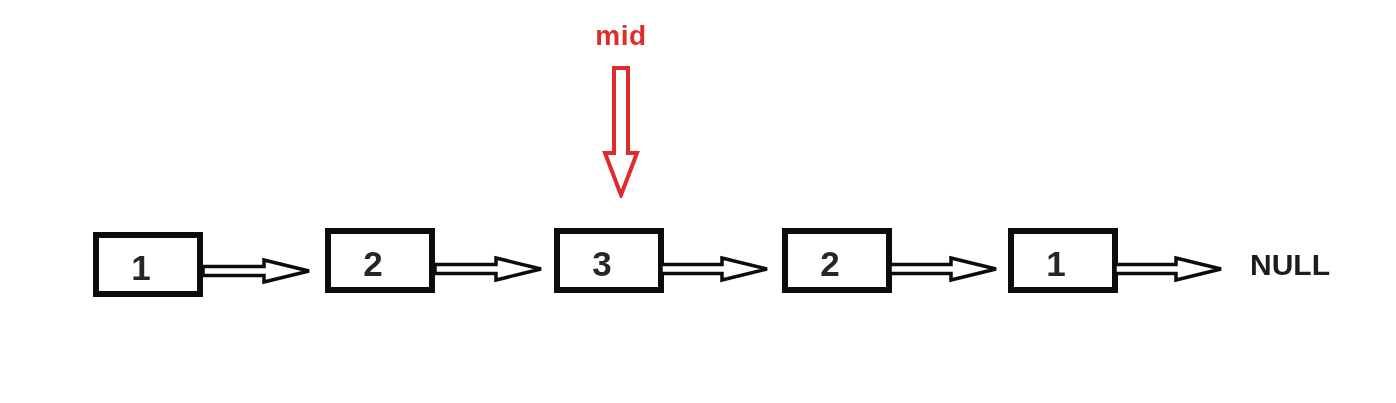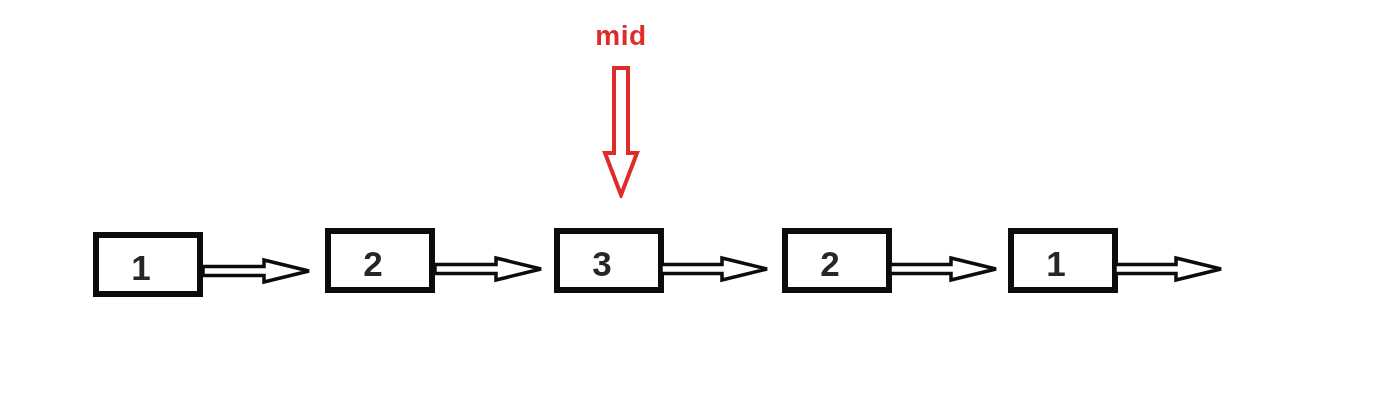--- a/index.html
+++ b/index.html
@@ -116,16 +116,17 @@
   <svg class="h-arrow" style="left:660px; top:254px;" width="110" height="30" viewBox="0 0 110 30">
     <path d="M1,10.5 H62 V4 L107,15 L62,26 V19.5 H1 Z" fill="#ffffff" stroke="#0c0c0c" stroke-width="3.5" stroke-linejoin="miter"></path>
   </svg>
   <svg class="h-arrow" style="left:889px; top:254px;" width="110" height="30" viewBox="0 0 110 30">
     <path d="M1,10.5 H62 V4 L107,15 L62,26 V19.5 H1 Z" fill="#ffffff" stroke="#0c0c0c" stroke-width="3.5" stroke-linejoin="miter"></path>
   </svg>
   <svg class="h-arrow" style="left:1114px; top:254px;" width="110" height="30" viewBox="0 0 110 30">
     <path d="M1,10.5 H62 V4 L107,15 L62,26 V19.5 H1 Z" fill="#ffffff" stroke="#0c0c0c" stroke-width="3.5" stroke-linejoin="miter"></path>
   </svg>
 
+  <div class="null-label">NULL</div>
 
   <div class="wm wm-faint">CSDN @倔强的石头_</div>
 
 </div>
 
 </body></html>

